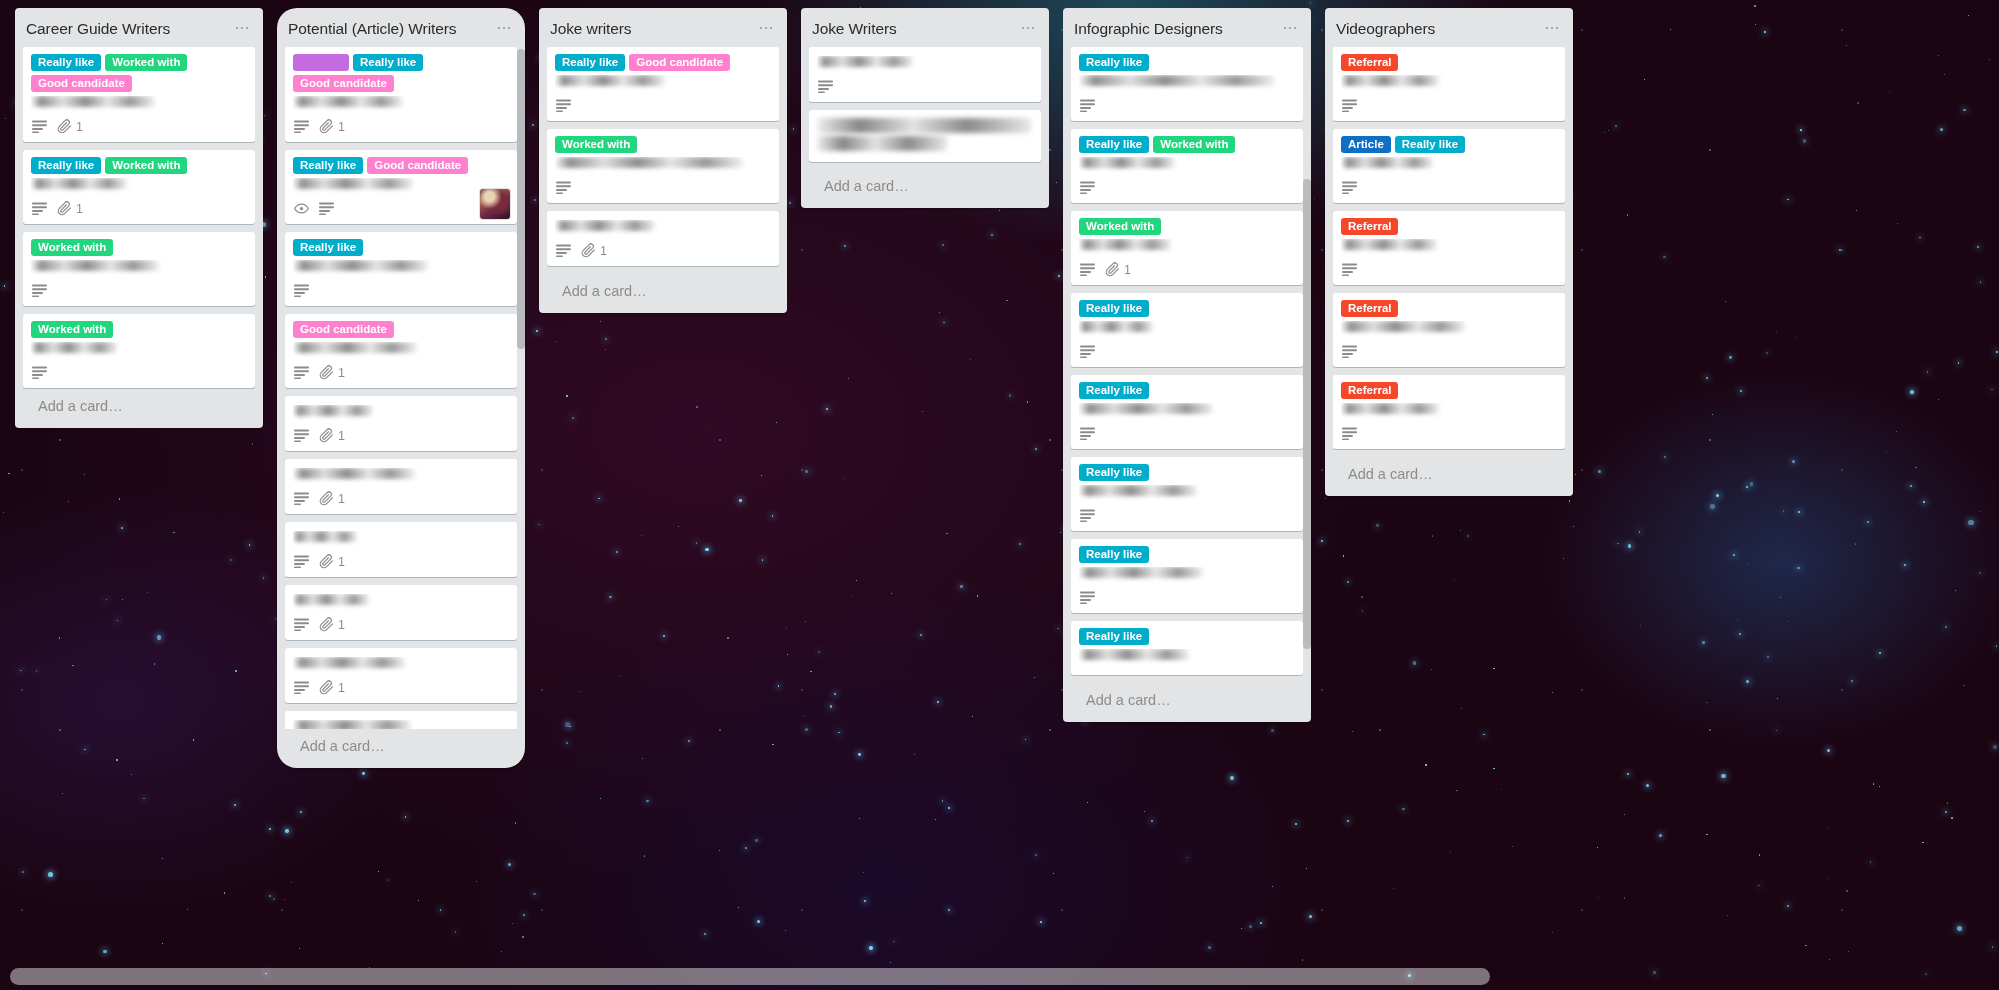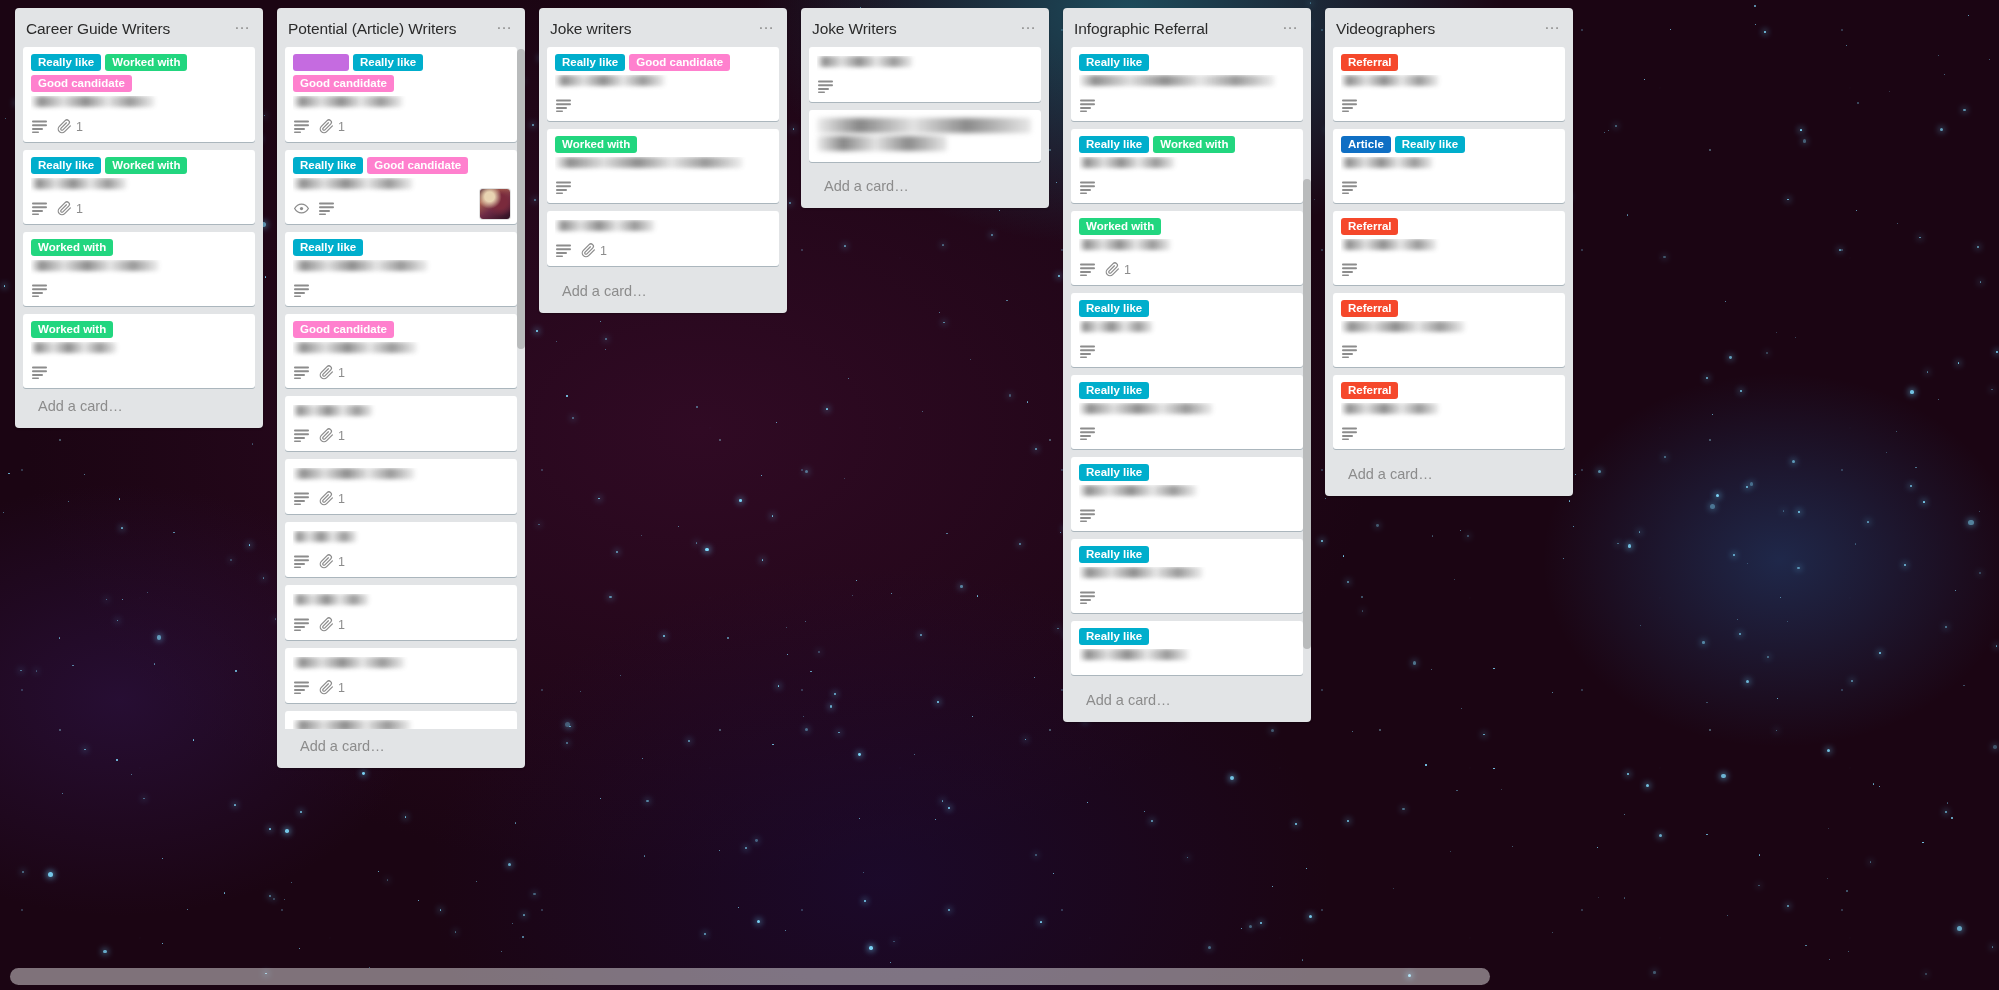--- a/index.html
+++ b/index.html
@@ -873,21 +873,21 @@
                   </svg>
                 </span>
               </span>
             </div>
           </div>
         </div>
         <div class="add-card">Add a card…</div>
       </div>
     </div>
     <div class="list-wrap">
-      <div class="list" style="max-height: 760px;">
+      <div class="list" style="max-height: 760px; border-radius: 20px;">
         <div class="list-header">
           <div class="list-title">Potential (Article) Writers</div>
           <div class="list-menu">…</div>
         </div>
         <div class="cards">
           <div class="card">
             <div class="labels">
               <span class="label empty" style="background:#c56be0"></span>
               <span class="label" style="background:#00aecc">Really like</span>
               <span class="label" style="background:#ff80ce">Good candidate</span>
@@ -1236,21 +1236,21 @@
               <span class="blur-line" style="width:60%"></span>
             </div>
           </div>
         </div>
         <div class="add-card">Add a card…</div>
       </div>
     </div>
     <div class="list-wrap">
       <div class="list" style="max-height: 760px;">
         <div class="list-header">
-          <div class="list-title">Infographic Referral</div>
+          <div class="list-title">Infographic Designers</div>
           <div class="list-menu">…</div>
         </div>
         <div class="cards">
           <div class="card">
             <div class="labels">
               <span class="label" style="background:#00aecc">Really like</span>
             </div>
             <div class="card-title">
               <span class="redact" style="width:196px"></span>
             </div>

